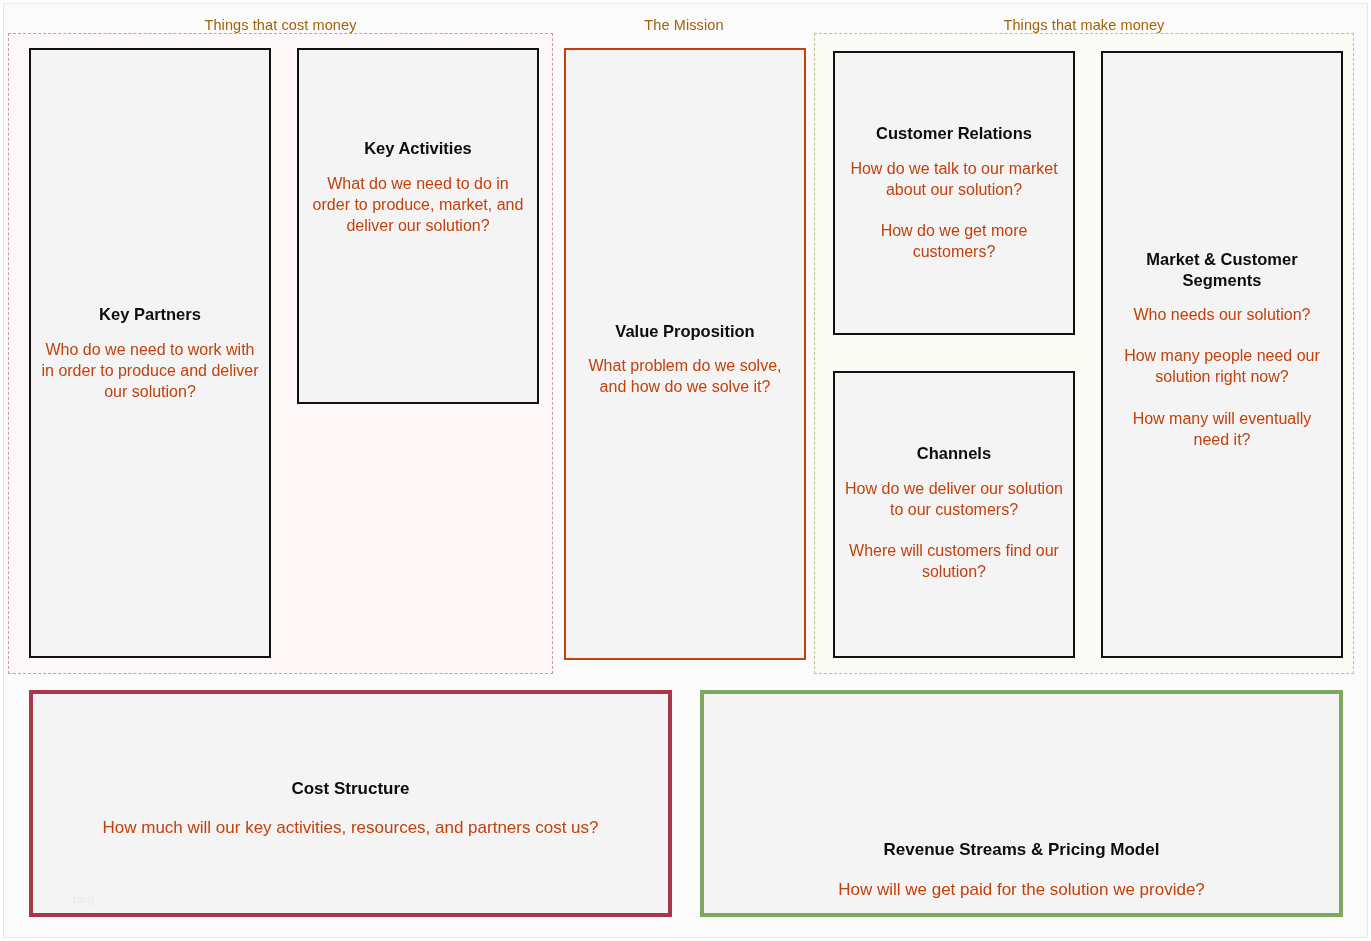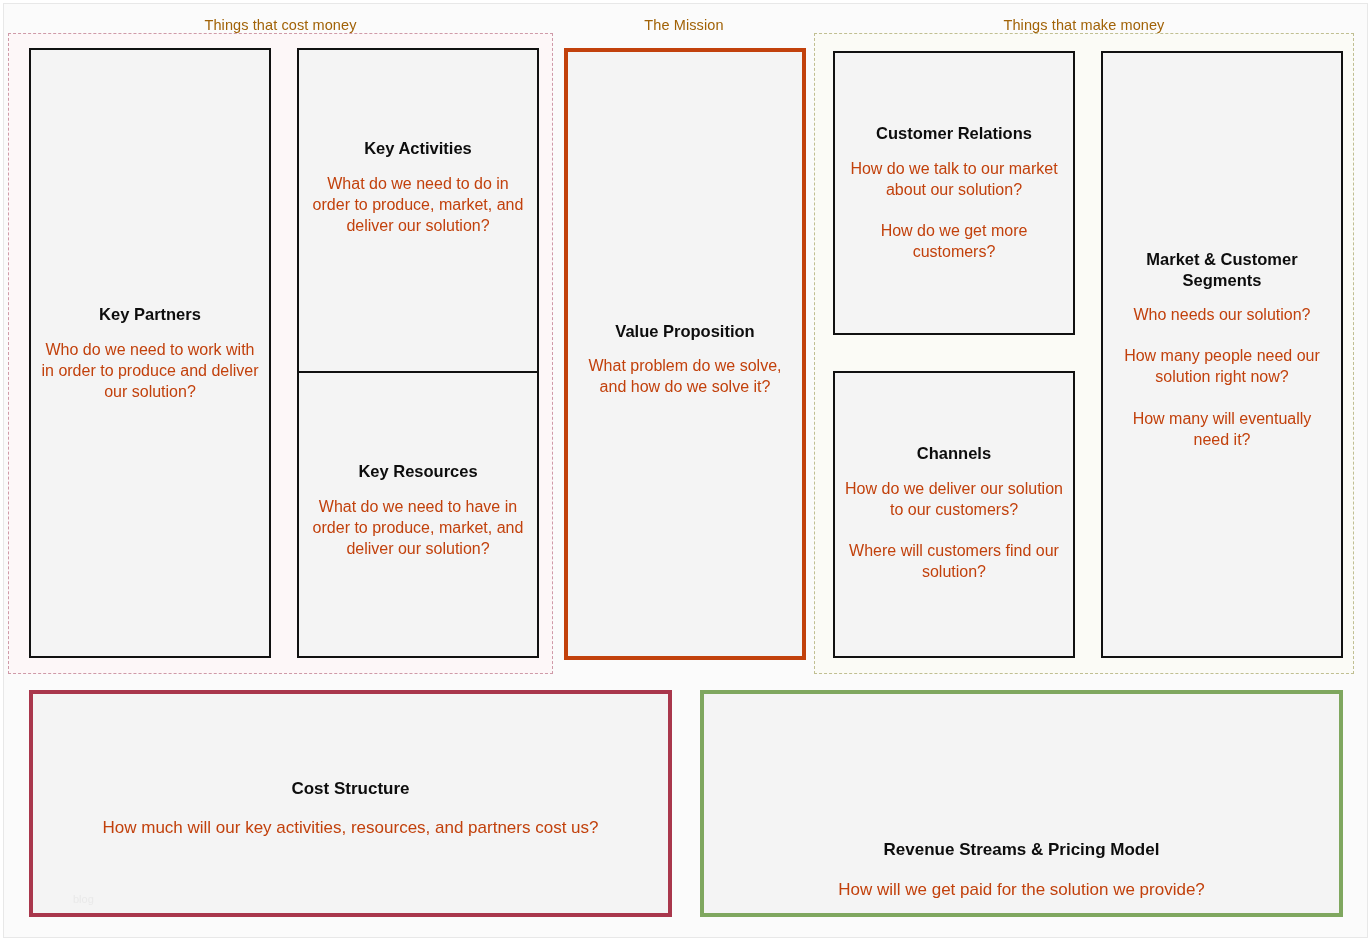--- a/index.html
+++ b/index.html
@@ -73,21 +73,21 @@
     position: absolute;
     box-sizing: border-box;
     background: #f4f4f4;
     border: 2.2px solid #111111;
     padding: 12px 10px;
     display: flex;
     flex-direction: column;
     justify-content: center;
     align-items: center;
   }
-  .card.accent-blue   { border: 4px solid #c2410c; }
+  .card.accent-blue   { border: 2px solid #c2410c; }
   .card.accent-maroon { border: 4px solid #a9374c; }
   .card.accent-green  { border: 4px solid #7fa75f; }
 
   .card-title {
     font-size: 16.5px;
     font-weight: bold;
     color: #0d0d0d;
     text-align: center;
     line-height: 1.25;
     margin: 0 0 14px 0;
@@ -196,26 +196,20 @@
     </div>
   </div>
 
   <div class="card card-key-activities">
     <div class="card-inner">
       <div class="card-title">Key Activities</div>
       <div class="card-body">What do we need to do in order to produce, market, and deliver our solution?</div>
     </div>
   </div>
 
-  <div class="card card-key-resources">
-    <div class="card-inner">
-      <div class="card-title">Key Resources</div>
-      <div class="card-body">What do we need to have in order to produce, market, and deliver our solution?</div>
-    </div>
-  </div>
 
   <div class="card accent-blue card-value-prop">
     <div class="card-inner">
       <div class="card-title">Value Proposition</div>
       <div class="card-body">What problem do we solve, and how do we solve it?</div>
     </div>
   </div>
 
   <div class="card card-customer-relations">
     <div class="card-inner">

